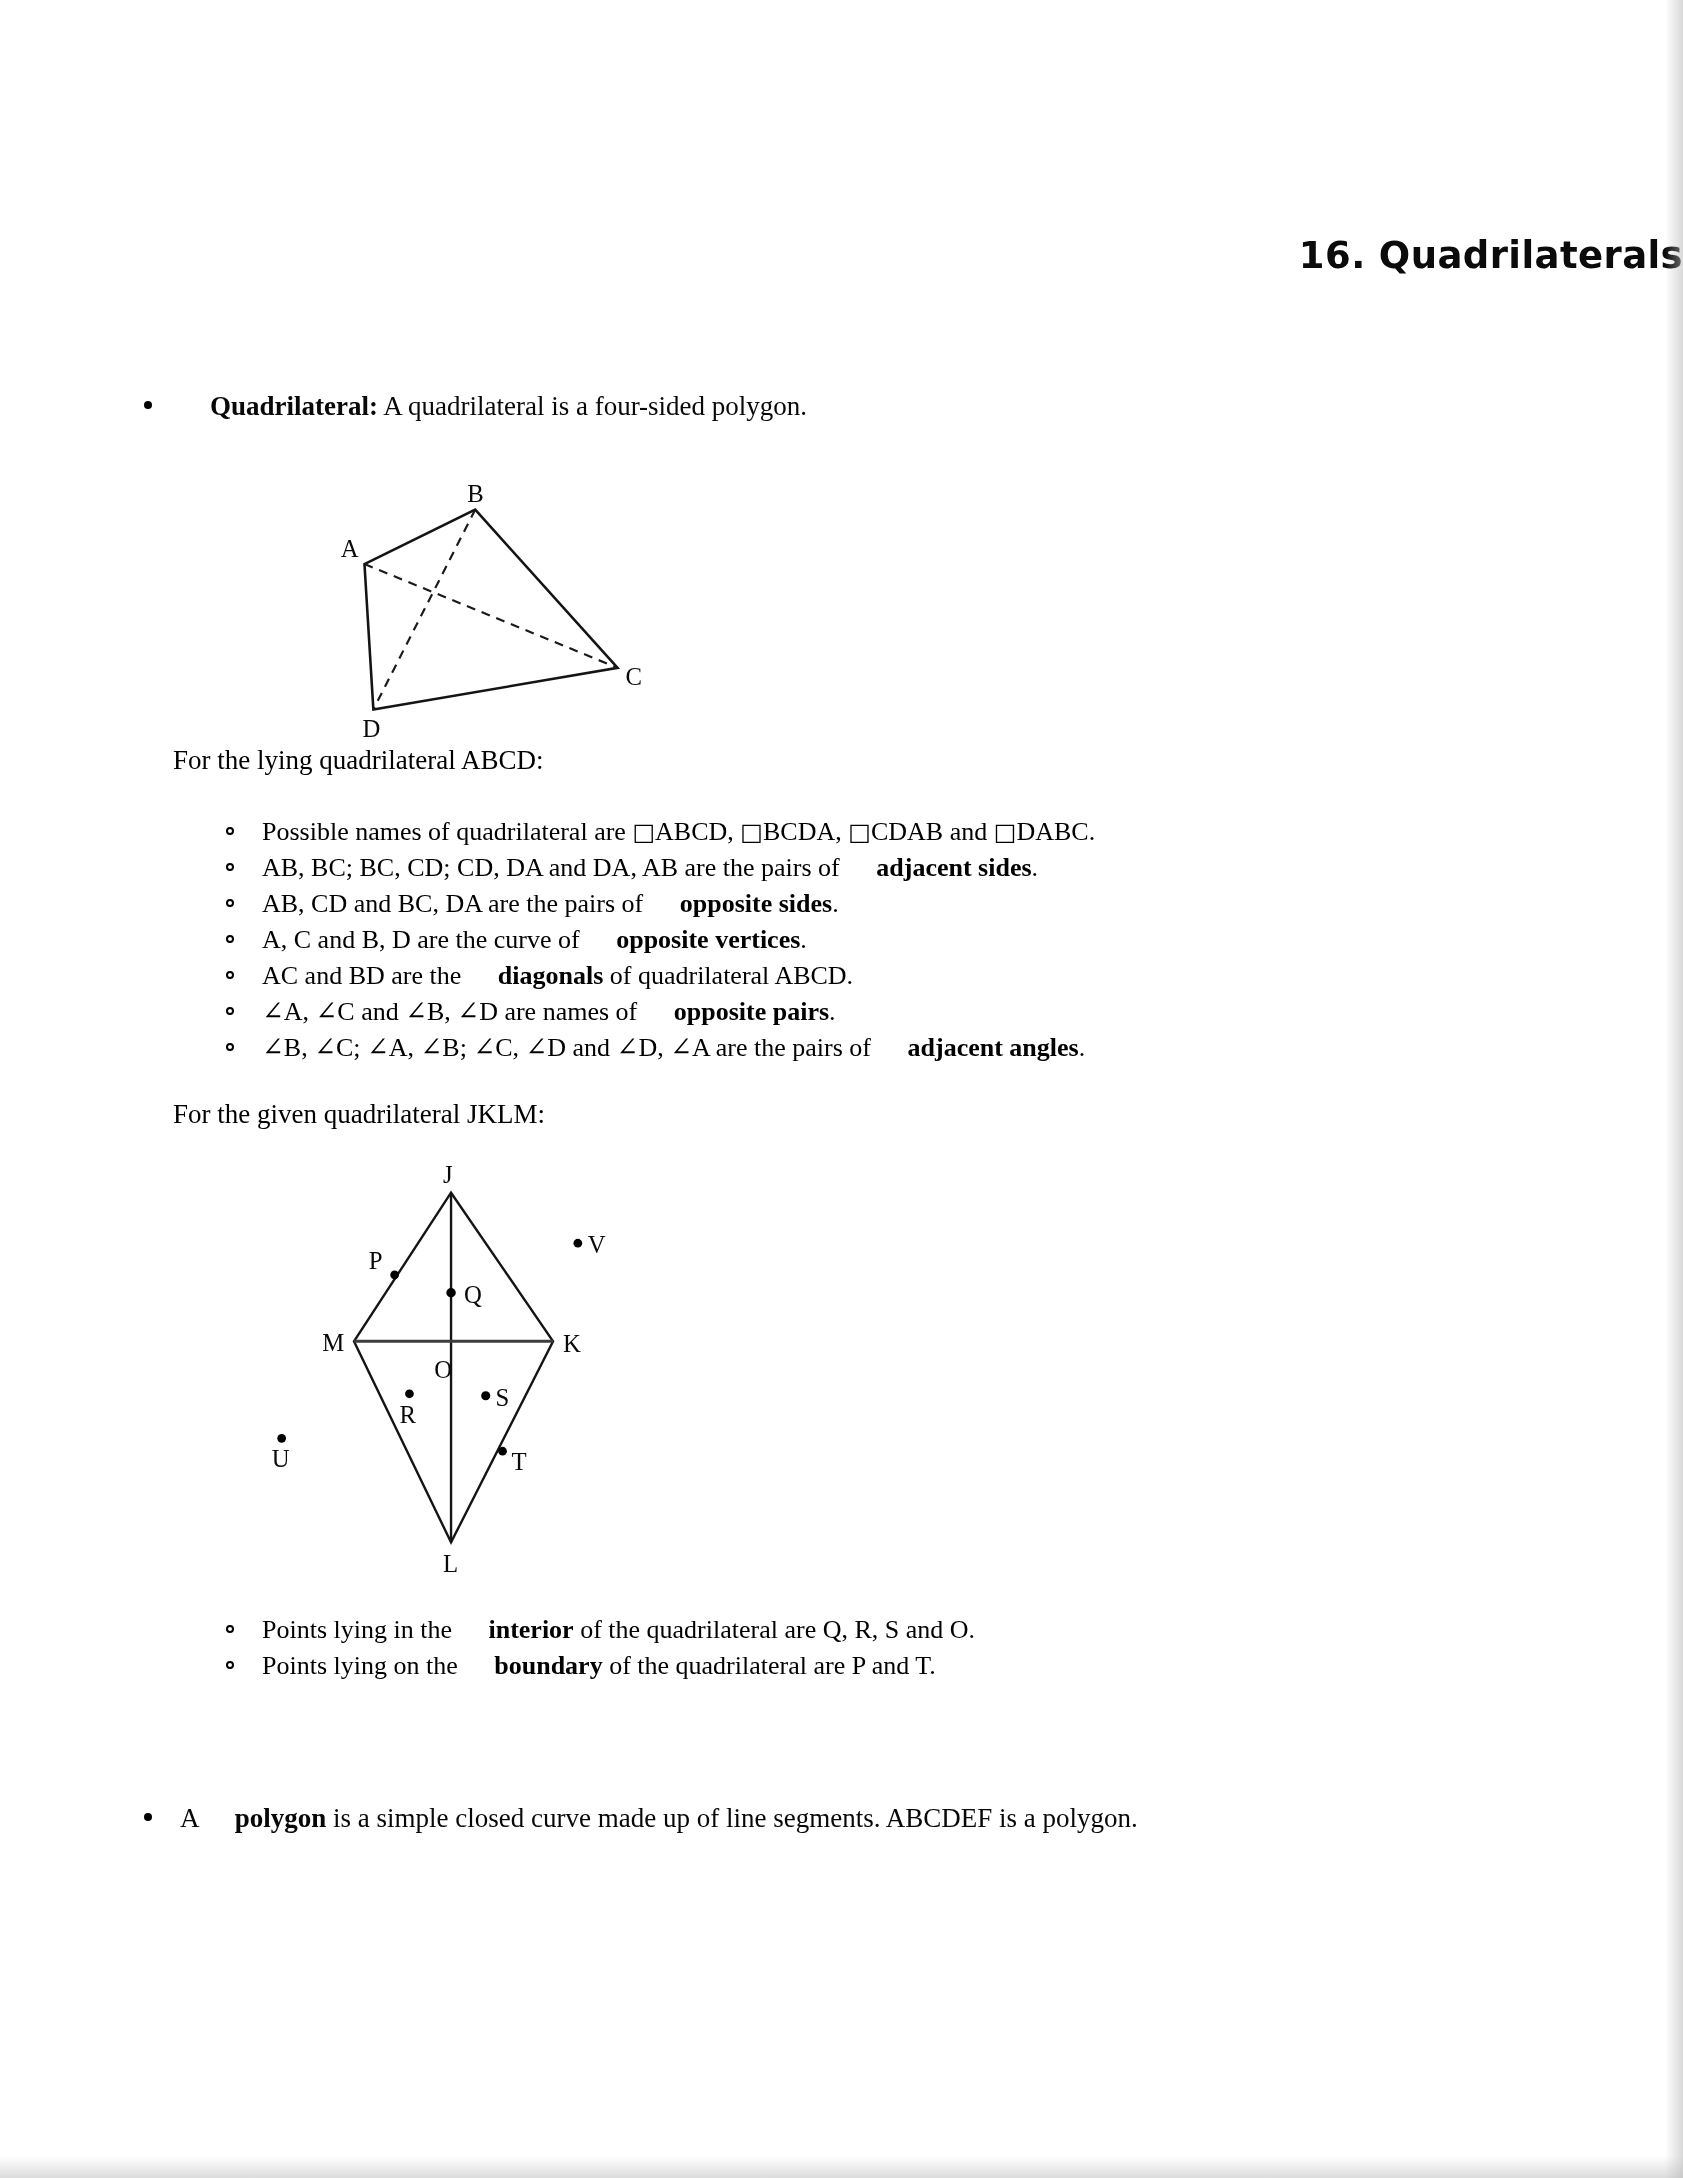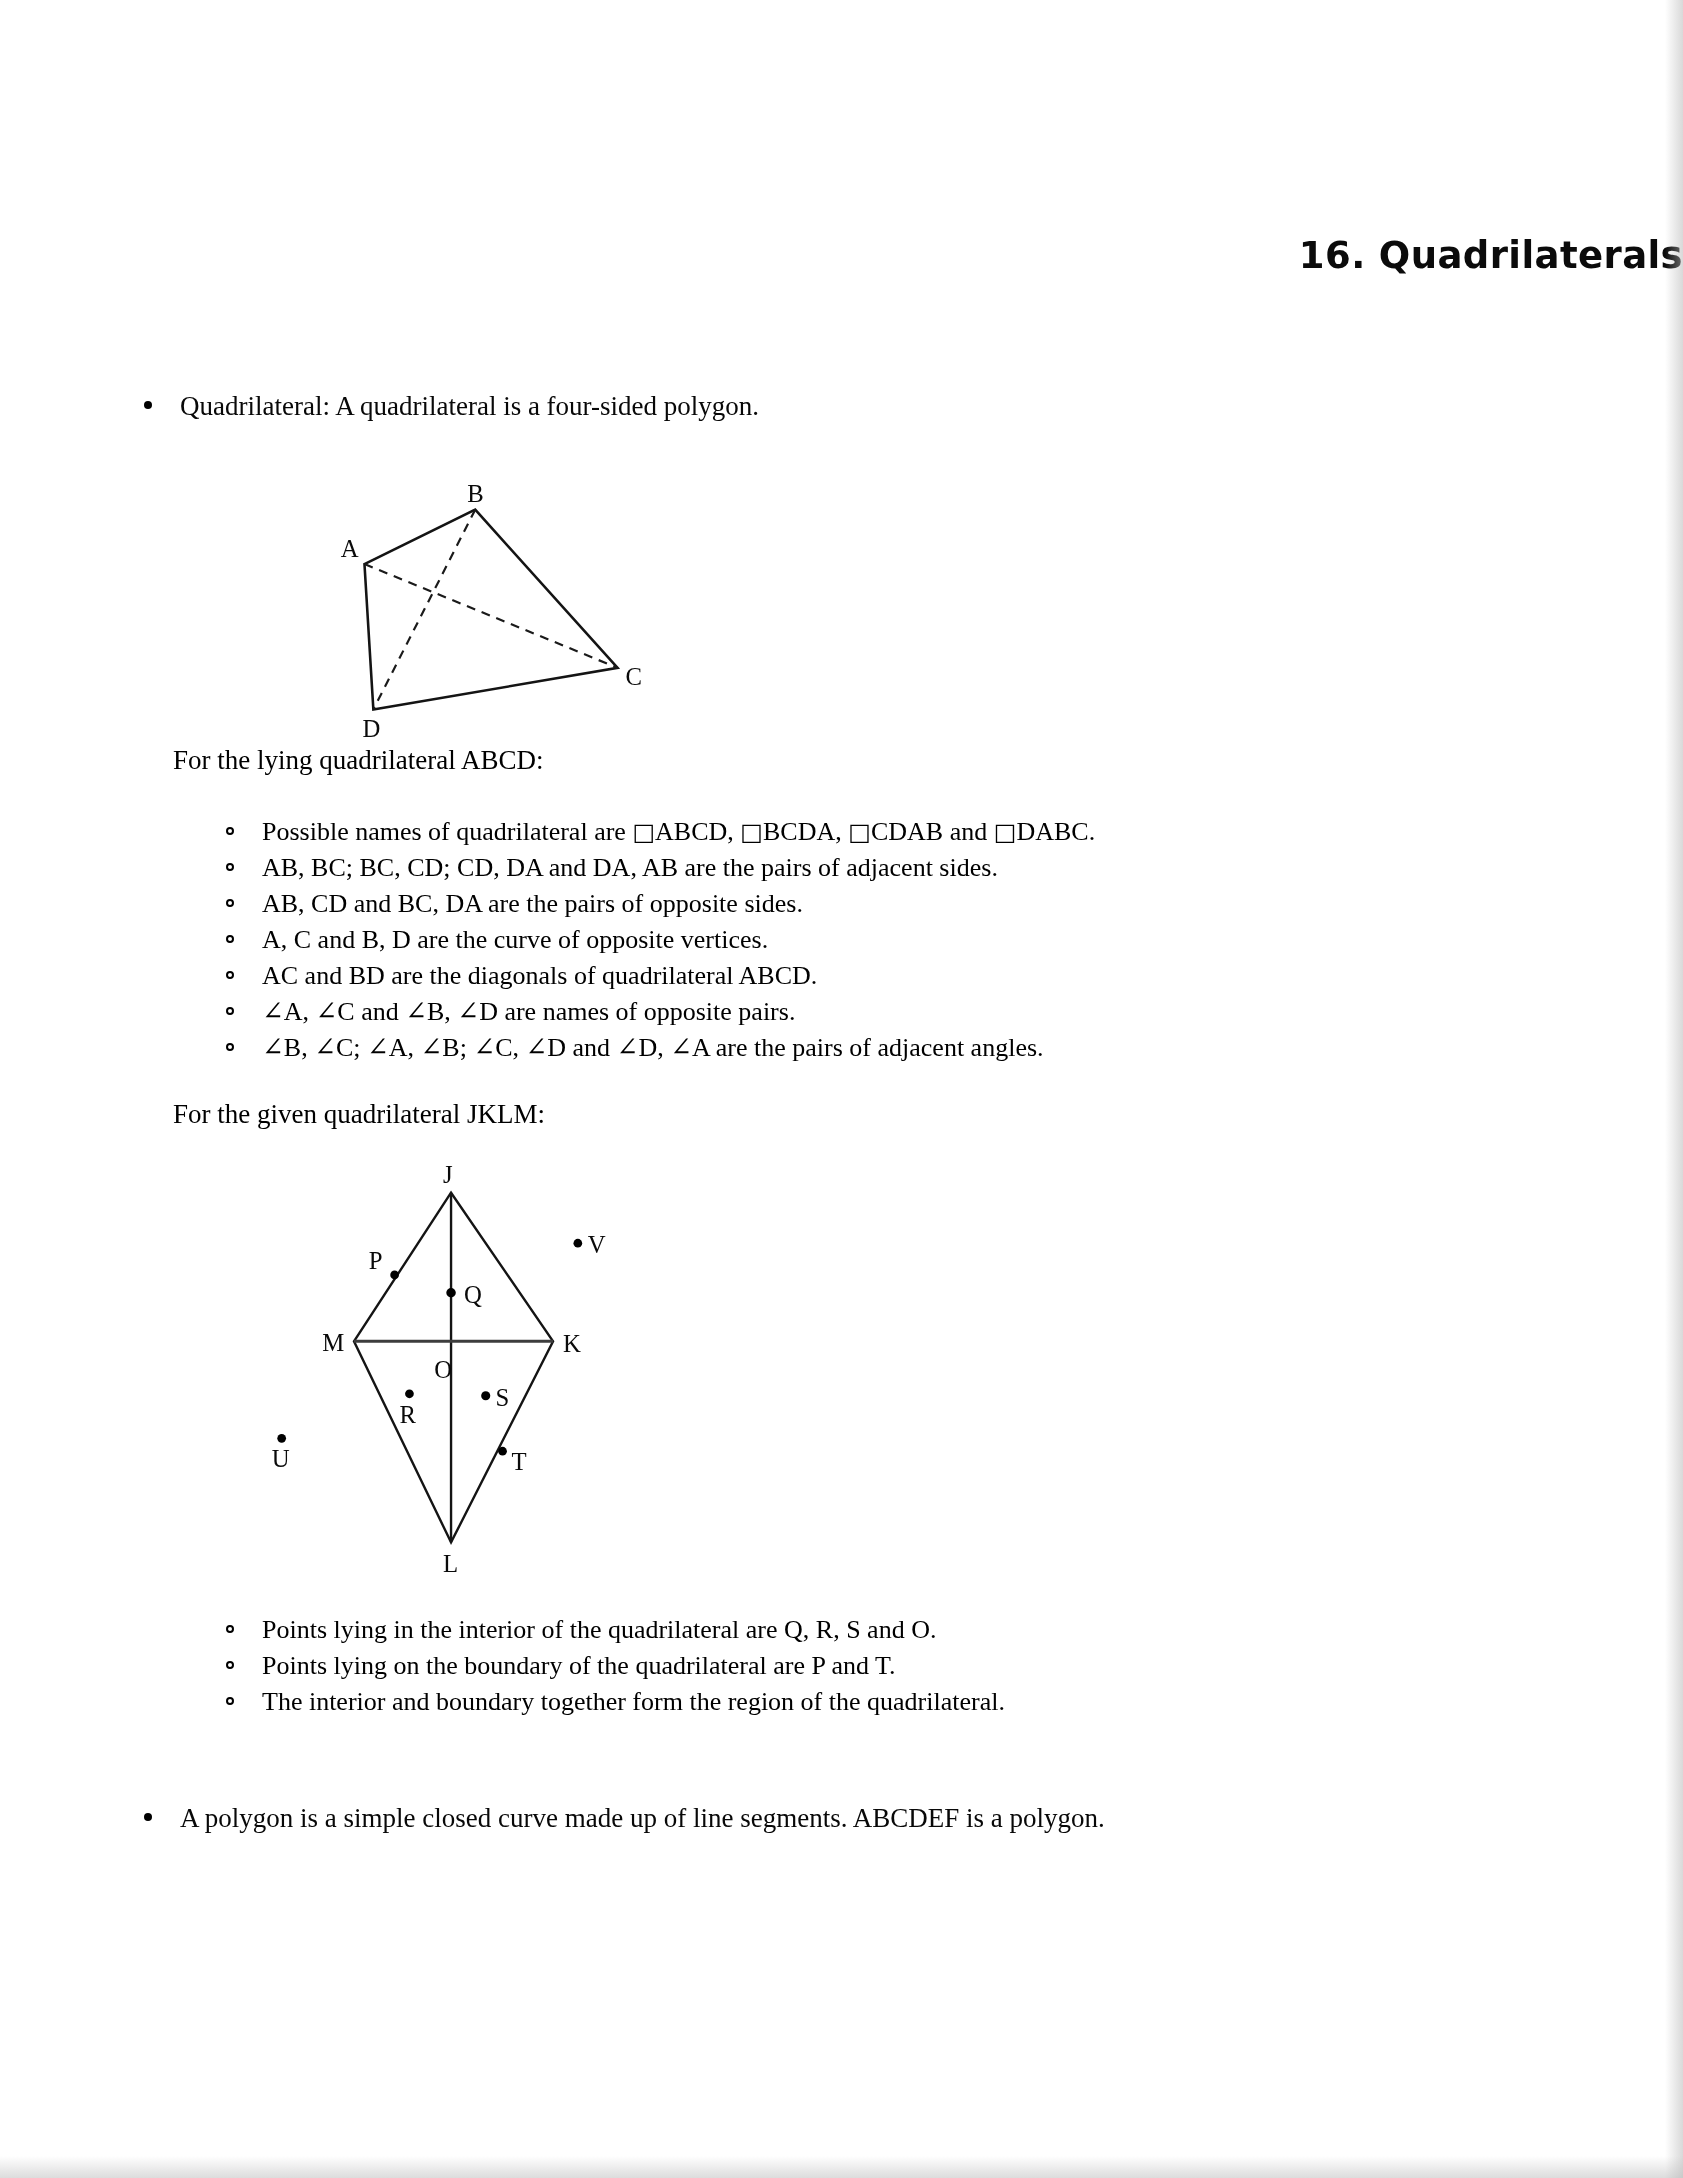--- a/index.html
+++ b/index.html
@@ -78,21 +78,21 @@
   .sub .ring {
     position: absolute;
     left: 0; top: 13px;
     width: 8px; height: 8px;
     border: 2px solid #000;
     border-radius: 50%;
     box-sizing: border-box;
   }
   .sub .txt { display: block; margin-left: 36px; }
 
-  b { font-weight: normal; }
+  b { font-weight: bold; margin-left: 30px; }
 
   .lead {
     position: absolute;
     font-size: 27px;
     line-height: 34px;
   }
 
   .quadsym {
     font-family: "DejaVu Sans", "Liberation Sans", sans-serif;
     font-size: 24px;
@@ -215,24 +215,20 @@
       <span class="ring"></span>
       <span class="txt"><span>Points lying in the </span><b>interior</b><span> of the quadrilateral are Q, R, S and O.</span></span>
     </div>
 
 
     <div class="sub">
       <span class="ring"></span>
       <span class="txt"><span>Points lying on the </span><b>boundary</b><span> of the quadrilateral are P and T.</span></span>
     </div>
 
-    <div class="sub">
-      <span class="ring"></span>
-      <span class="txt"><span>The interior and boundary together form the </span><b>region</b><span> of the quadrilateral.</span></span>
-    </div>
 
   </div>
 
   <div class="lvl1" style="left:144px; top:1800px; width:1386px;">
     <span class="dot"></span>
     <span class="txt"><span>A </span><b>polygon</b><span> is a simple closed curve made up of line segments. ABCDEF is a polygon.</span></span>
   </div>
 
   <div class="scan-edge-right"></div>
   <div class="scan-edge-bottom"></div>

